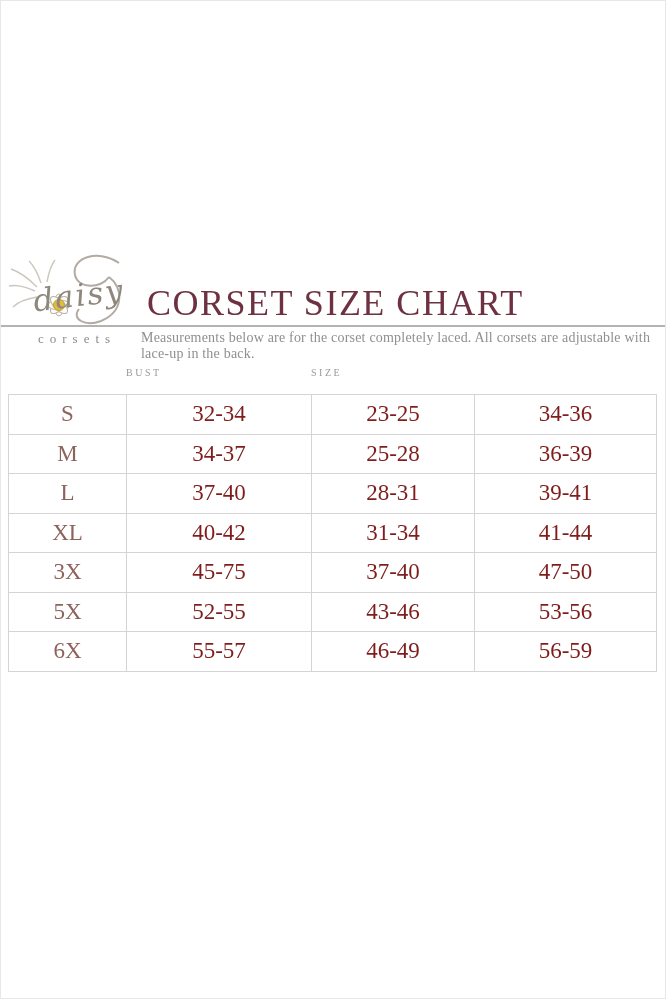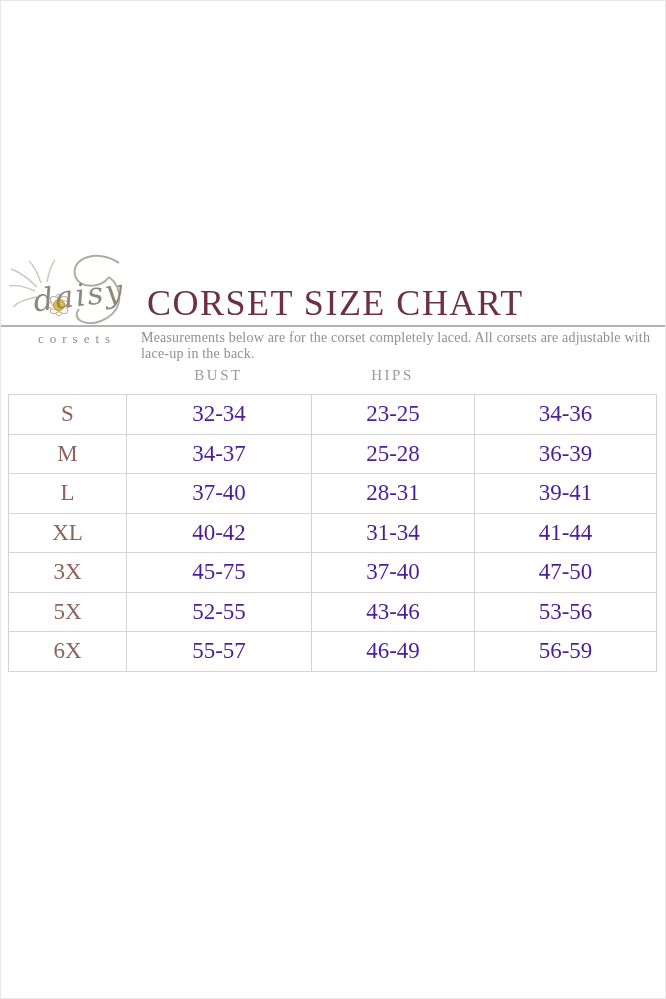--- a/index.html
+++ b/index.html
@@ -30,35 +30,35 @@
   .subtitle {
     position:absolute; left:140px; top:329px; width:520px; margin:0;
     font-size:14px; color:#8f8f8f; letter-spacing:.2px;
   }
   
   .col-headers {
     position:absolute; left:7px; top:366px; width:648px;
     display:grid; grid-template-columns:118px 185px 163px 182px;
   }
   .col-headers span {
-    text-align:center; font-size:15px; letter-spacing:2.5px; color:#9a9a9a;
+    font-size:10px; letter-spacing:2.5px; color:#9a9a9a;
   }
   
   table.size-table {
     position:absolute; left:7px; top:393px; width:648px;
     border-collapse:collapse; table-layout:fixed;
   }
   .size-table col.c-size  { width:118px; }
   .size-table col.c-bust  { width:185px; }
   .size-table col.c-waist { width:163px; }
   .size-table col.c-hips  { width:182px; }
   .size-table td {
     border:1px solid #d4d4d4; height:36.5px;
     text-align:center; vertical-align:middle;
-    font-size:23px; color:#4c1d95;
+    font-size:23px; color:#7f1d1d;
   }
   .size-table td.size { color:#8d635c; }
 </style>
 </head>
 <body>
 
 <div class="page">
 
   <div class="logo">
     <svg width="138" height="74" viewBox="0 0 138 74">
@@ -90,21 +90,21 @@
   </div>
   <div class="logo-word">corsets</div>
 
   <h1 class="title">CORSET SIZE CHART</h1>
   <div class="rule"></div>
   <p class="subtitle">Measurements below are for the corset completely laced.  All corsets are adjustable with lace-up in the back.</p>
 
   <div class="col-headers">
     <span></span>
     <span>BUST</span>
-    <span>HIPS</span>
+    <span>SIZE</span>
   </div>
 
   <table class="size-table">
     <colgroup>
         <col class="c-size">
         <col class="c-bust">
         <col class="c-waist">
         <col class="c-hips">
       </colgroup>
     <tbody>

